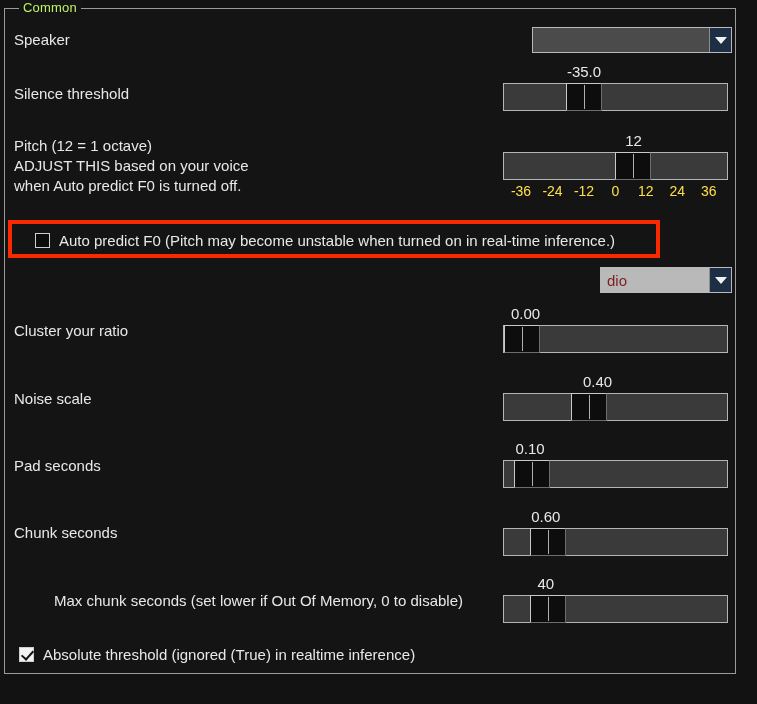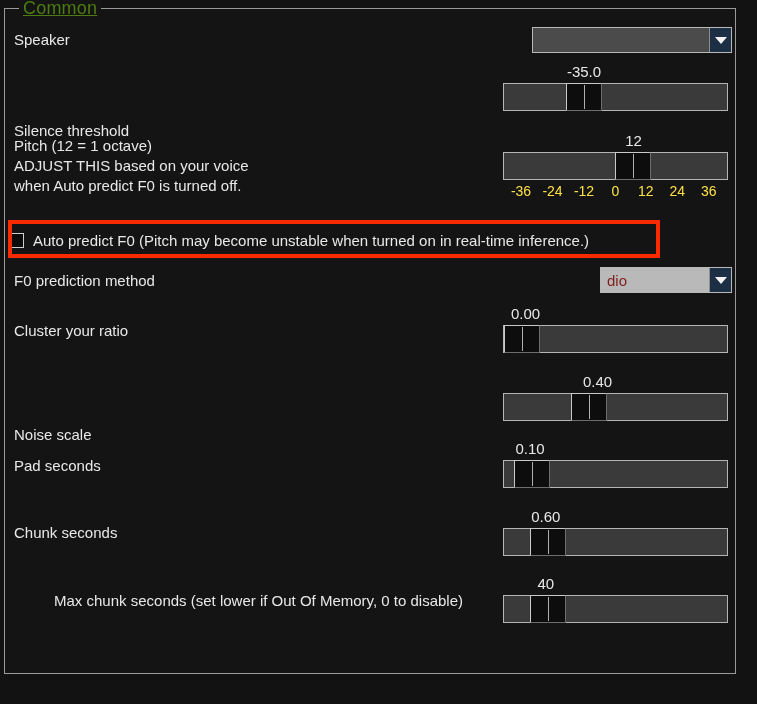--- a/index.html
+++ b/index.html
@@ -22,25 +22,24 @@
     left: 4px; top: 8px;
     width: 732px; height: 666px;
     border: 1px solid #9a9a9a;
     background: #141414;
   }
   .group-legend {
     position: absolute;
     left: 14px; top: -10px;
     background: #141414;
     padding: 0 4px;
-    color: #4d7c0f;
-    font-size: 18px;
+    color: #bef264;
+    font-size: 13px;
     line-height: 18px;
     letter-spacing: .2px;
-    text-decoration: underline;
   }
   .label {
     position: absolute;
     color: #e8e8e8;
     font-size: 15px;
     line-height: 20px;
     white-space: pre;
   }
 
   
@@ -179,21 +178,21 @@
   </div>
 
   <div class="label" style="left:14px; top:30px;">Speaker</div>
   <div class="combo empty" style="left:532px; top:27px; width:200px;">
     <div class="combo-value"></div>
     <div class="combo-arrow">
         <i></i>
       </div>
   </div>
 
-  <div class="label" style="left:14px; top:84px;margin-top:37px;">Silence threshold</div>
+  <div class="label" style="left:14px; top:84px;">Silence threshold</div>
   <div class="slider" style="left:503px; top:63px; width:225px;">
     <div class="value" style="left:36%;">-35.0</div>
     <div class="track">
       <div class="thumb" style="left:calc(36% - 18px);"></div>
     </div>
   </div>
 
   <div class="label" style="left:14px; top:136px;">Pitch (12 = 1 octave)</div>
   <div class="label" style="left:14px; top:156px;">ADJUST THIS based on your voice</div>
   <div class="label" style="left:14px; top:176px;text-align:right;">when Auto predict F0 is turned off.</div>
@@ -206,43 +205,42 @@
       <span style="left:8%;">-36</span>
       <span style="left:22%;">-24</span>
       <span style="left:36%;">-12</span>
       <span style="left:50%;">0</span>
       <span style="left:63.5%;">12</span>
       <span style="left:77.5%;">24</span>
       <span style="left:91.5%;">36</span>
     </div>
   </div>
 
-  <div class="checkrow" style="left:9px; top:231px;">
+  <div class="checkrow" style="left:35px; top:231px;">
     <div class="checkbox"></div>
     <div class="ck-label">Auto predict F0 (Pitch may become unstable when turned on in real-time inference.)</div>
   </div>
   <div class="annot" style="left:8px; top:220px; width:652px; height:38px;"></div>
 
-  <div class="label" style="left:14px; top:271px;">F0 prediction method</div>
   <div class="combo filled" style="left:600px; top:267px; width:132px;">
     <div class="combo-value">dio</div>
     <div class="combo-arrow">
         <i></i>
       </div>
   </div>
 
   <div class="label" style="left:14px; top:321px;">Cluster your ratio</div>
   <div class="slider" style="left:503px; top:305px; width:225px;">
     <div class="value" style="left:10%;">0.00</div>
     <div class="track">
       <div class="thumb" style="left:0px;"></div>
     </div>
   </div>
 
-  <div class="label" style="left:14px; top:389px;margin-top:36px;">Noise scale</div>
+  <div class="label" style="left:14px; top:389px;">Noise scale</div>
   <div class="slider" style="left:503px; top:373px; width:225px;">
     <div class="value" style="left:42%;">0.40</div>
     <div class="track">
       <div class="thumb" style="left:calc(38% - 18px);"></div>
     </div>
   </div>
 
   <div class="label" style="left:14px; top:456px;">Pad seconds</div>
   <div class="slider" style="left:503px; top:440px; width:225px;">
     <div class="value" style="left:12%;">0.10</div>
@@ -260,14 +258,18 @@
   </div>
 
   <div class="label" style="left:14px; top:591px;margin-left:40px;">Max chunk seconds (set lower if Out Of Memory, 0 to disable)</div>
   <div class="slider" style="left:503px; top:575px; width:225px;">
     <div class="value" style="left:19%;">40</div>
     <div class="track">
       <div class="thumb" style="left:26px;"></div>
     </div>
   </div>
 
+  <div class="checkrow" style="left:19px; top:645px;">
+    <div class="checkbox checked"></div>
+    <div class="ck-label">Absolute threshold (ignored (True) in realtime inference)</div>
+  </div>
 
 </div>
 
 </body></html>

